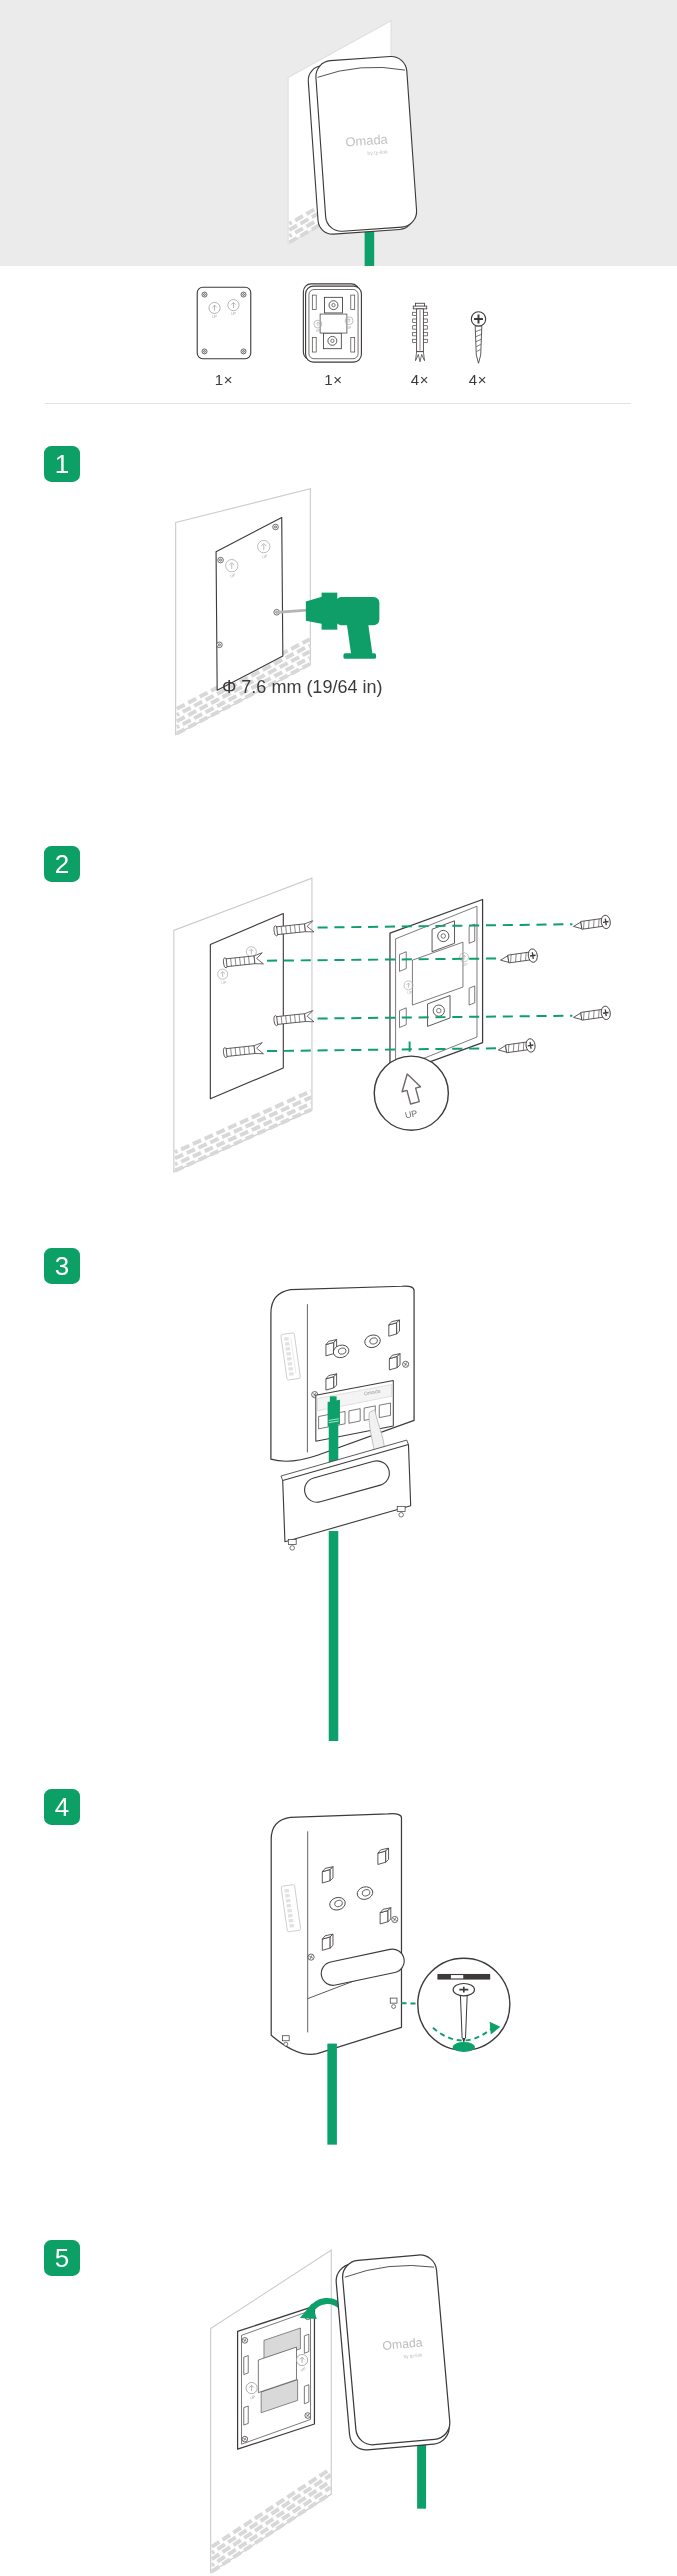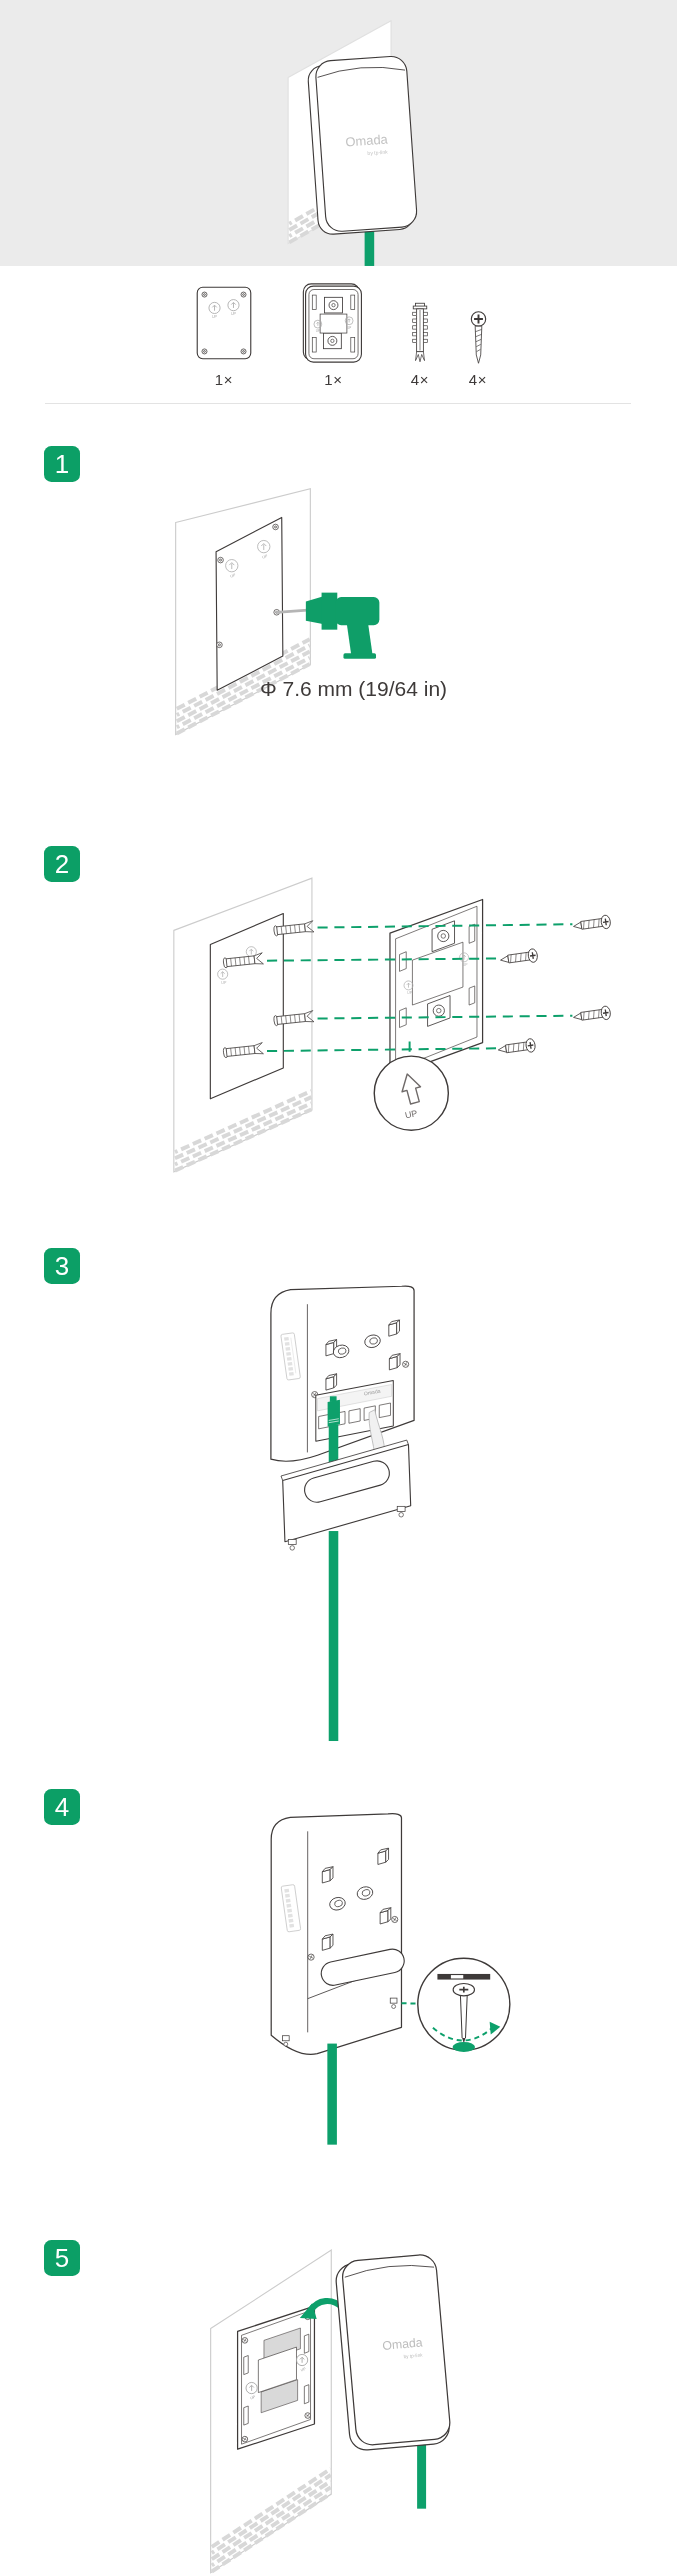--- a/index.html
+++ b/index.html
@@ -13,21 +13,21 @@
   
   .qty{font-size:15px;color:#3E3A39;text-align:center;letter-spacing:0.6px;}
   .divider{left:45px;top:403px;width:586px;height:0;border-top:1.1px solid #E3E3E3;}
   
   .badge{
     width:36px;height:36px;border-radius:7.3px;background:#0C9F66;
     display:flex;align-items:center;justify-content:center;
     color:#fff;font-size:26px;line-height:1;
   }
   .note{
-    font-size:21px;color:#3E3A39;text-align:center;white-space:nowrap;
+    font-size:18px;color:#3E3A39;white-space:nowrap;
   }
   svg{display:block;}
   svg text{font-family:"Liberation Sans",sans-serif;}
 </style>
 </head>
 <body>
 
 <div class="abs hero">
   <svg class="abs" style="left:152px;top:10px;" width="270" height="256" viewBox="0 0 480 455">
 

